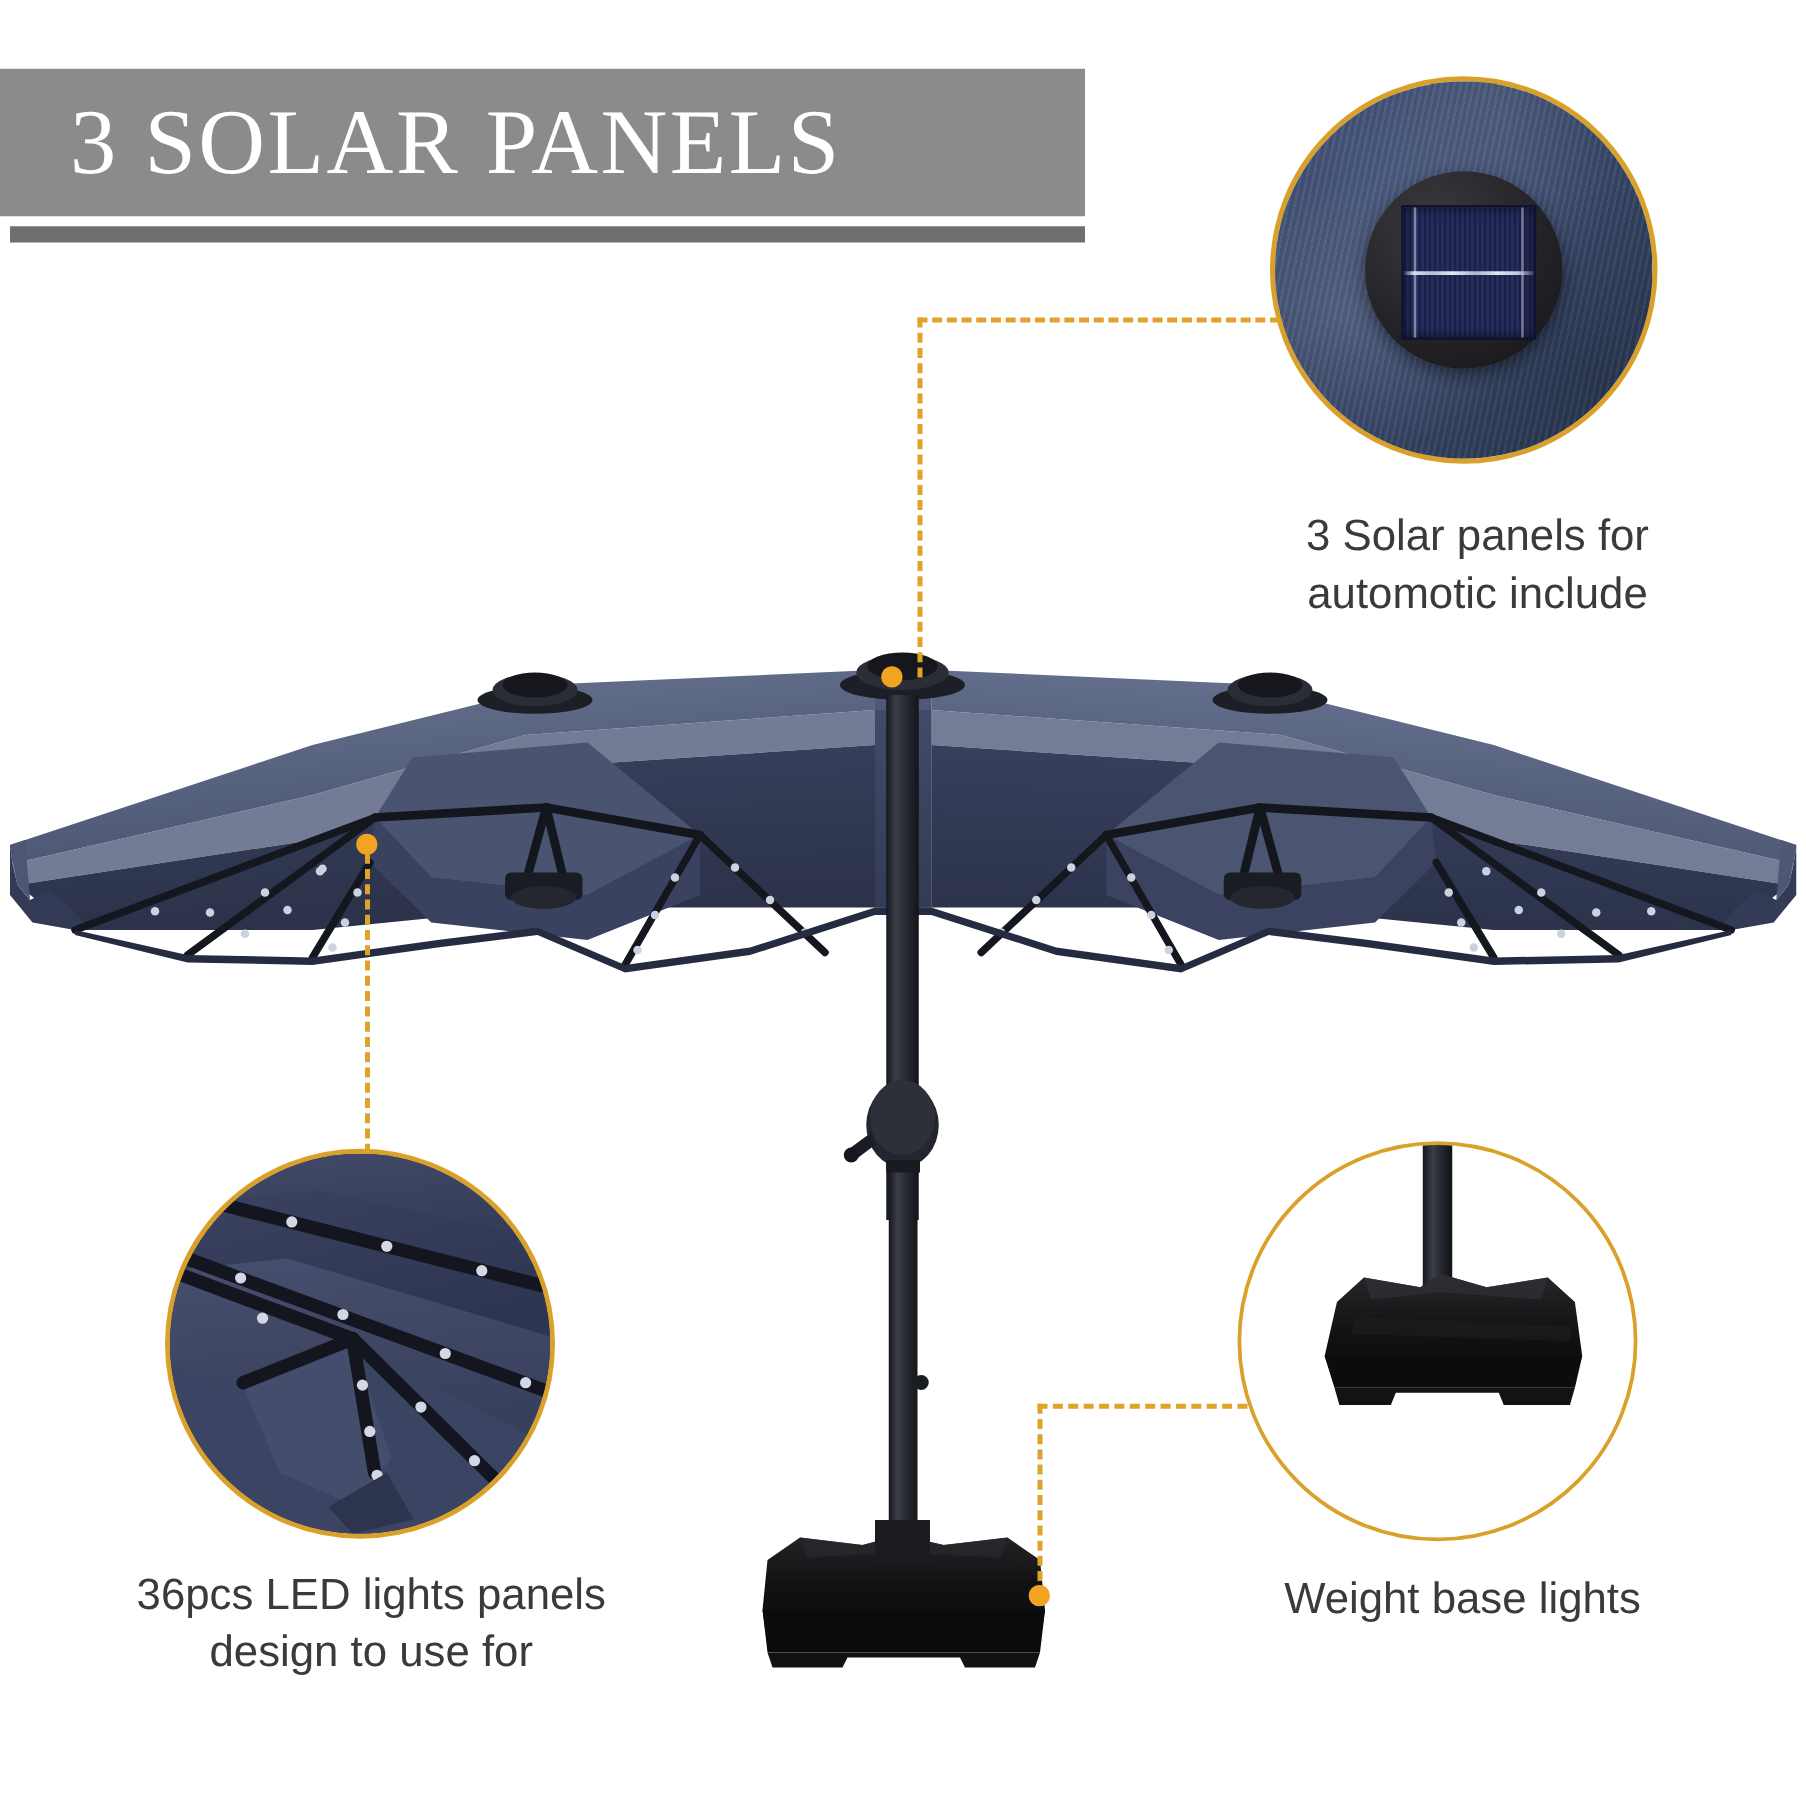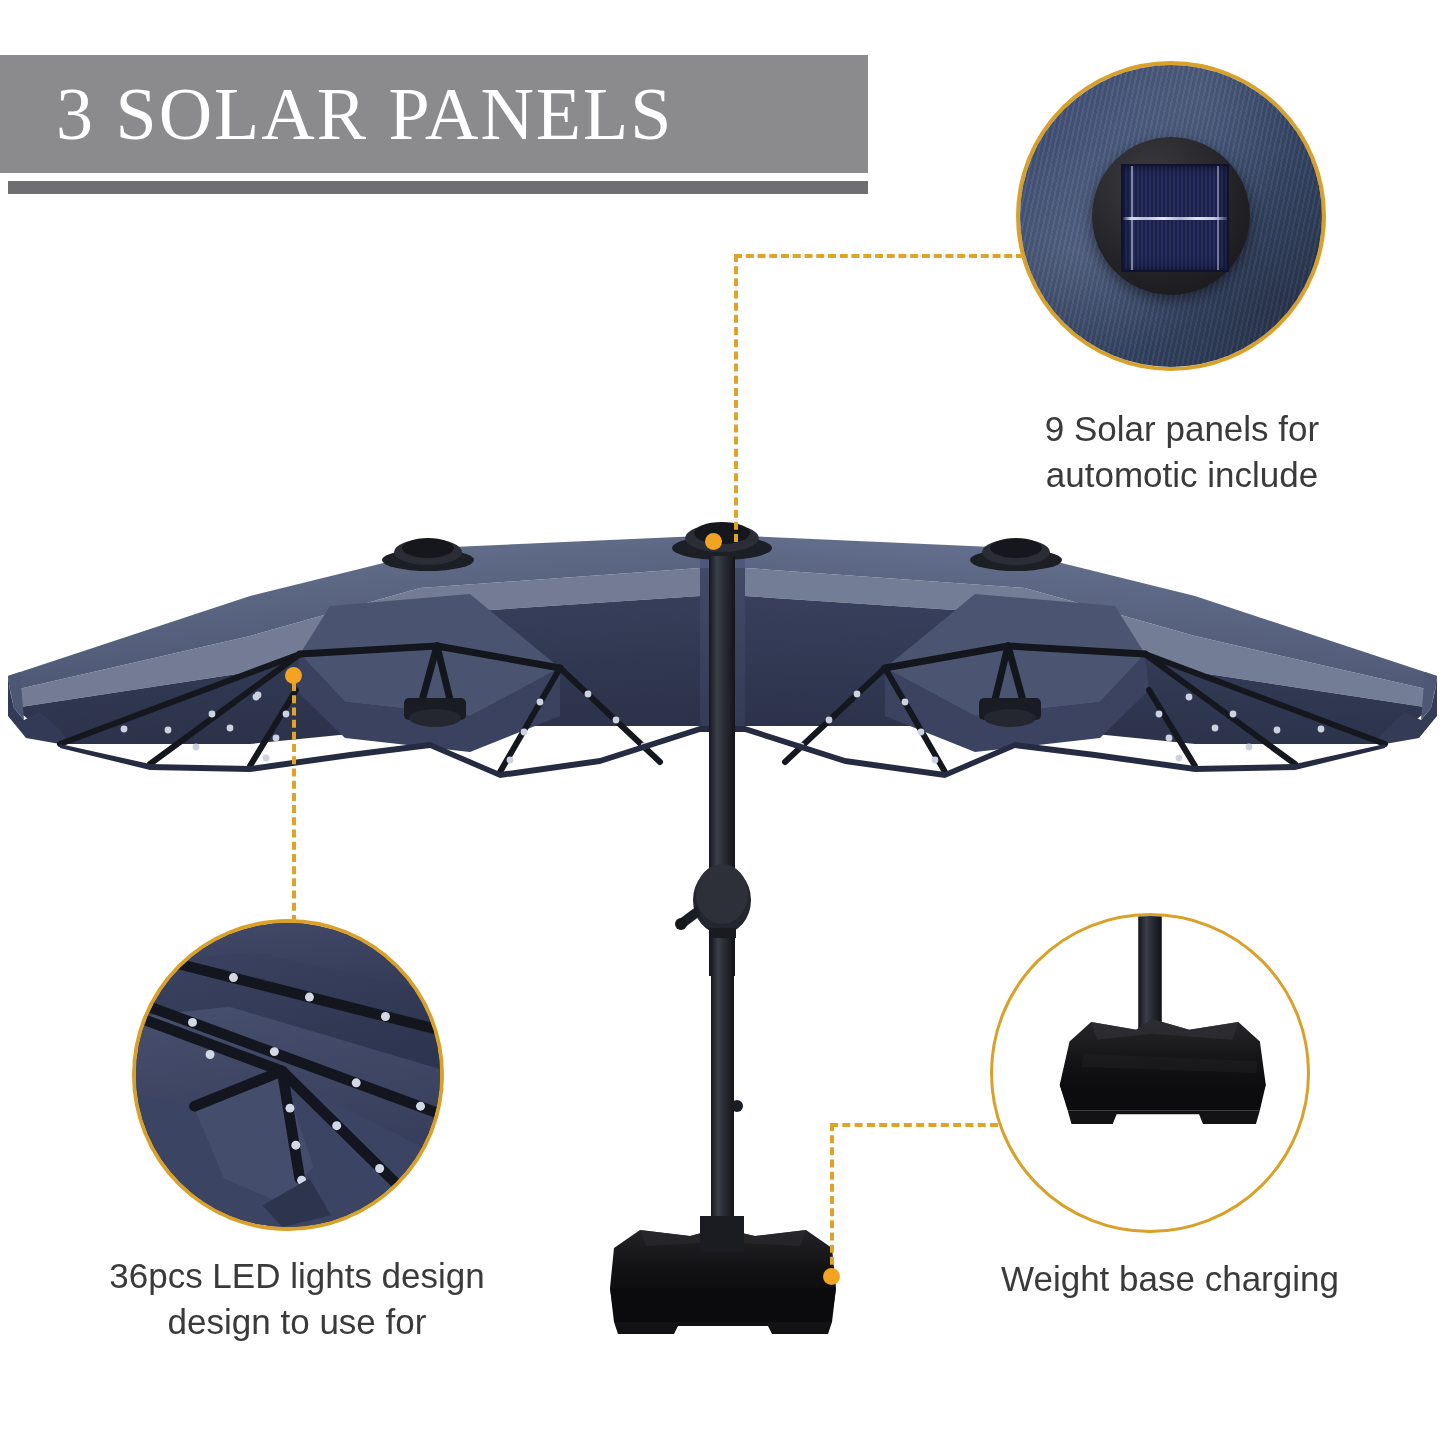--- a/index.html
+++ b/index.html
@@ -318,21 +318,21 @@
         <div class="solar-busbar"></div>
       </div>
     </div>
   </div>
 
   <div class="lead lead-h" style="left:734px;top:233px;width:290px;"></div>
   <div class="lead lead-v" style="left:734px;top:233px;height:288px;"></div>
   <div class="lead-dot" style="left:705px;top:512px;"></div>
 
   <div class="caption" id="caption-solar">
-    <div>9 Solar panels for</div>
+    <div>3 Solar panels for</div>
     <div>automotic include</div>
   </div>
 
   <div class="circle circle-ring" id="circle-led">
     <div class="led-scene">
       <svg viewBox="0 0 312 312" style="position:absolute;inset:0;width:100%;height:100%;">
         <defs>
           <linearGradient id="ledA" x1="0" y1="0" x2="0.4" y2="1">
             <stop offset="0" stop-color="#424a69"></stop>
               <stop offset="1" stop-color="#353d59"></stop>
@@ -380,21 +380,21 @@
 
         <path d="M 130,290 L 178,262 L 200,300 L 150,312 Z" fill="#2d344e"></path>
       </svg>
     </div>
   </div>
 
   <div class="lead lead-v" style="left:292px;top:662px;height:240px;"></div>
   <div class="lead-dot" style="left:285px;top:646px;"></div>
 
   <div class="caption" id="caption-led">
-    <div>36pcs LED lights design</div>
+    <div>36pcs LED lights panels</div>
     <div>design to use for</div>
   </div>
 
   <div class="circle" id="circle-base">
     <svg viewBox="0 0 320 320" style="position:absolute;inset:0;width:100%;height:100%;">
       <defs>
         <linearGradient id="bgp" x1="0" y1="0" x2="1" y2="0">
           <stop offset="0" stop-color="#15171d"></stop>
           <stop offset="0.35" stop-color="#3a3e47"></stop>
           <stop offset="0.6" stop-color="#262a32"></stop>
@@ -417,16 +417,16 @@
       <path d="M 100,108 L 146,116 L 162,105 L 200,116 L 250,108 L 244,126 L 162,120 L 106,126 Z" fill="#2f2f34" opacity="0.75"></path>
       <path d="M 92,140 L 270,148 L 268,160 L 90,154 Z" fill="#1e1e22" opacity="0.6"></path>
     </svg>
   </div>
 
   <div class="lead lead-v" style="left:830px;top:1102px;height:154px;"></div>
   <div class="lead lead-h" style="left:830px;top:1102px;width:168px;"></div>
   <div class="lead-dot" style="left:823px;top:1247px;"></div>
 
   <div class="caption" id="caption-base">
-    <div>Weight base charging</div>
+    <div>Weight base lights</div>
   </div>
 
 </div>
 
 </body></html>

